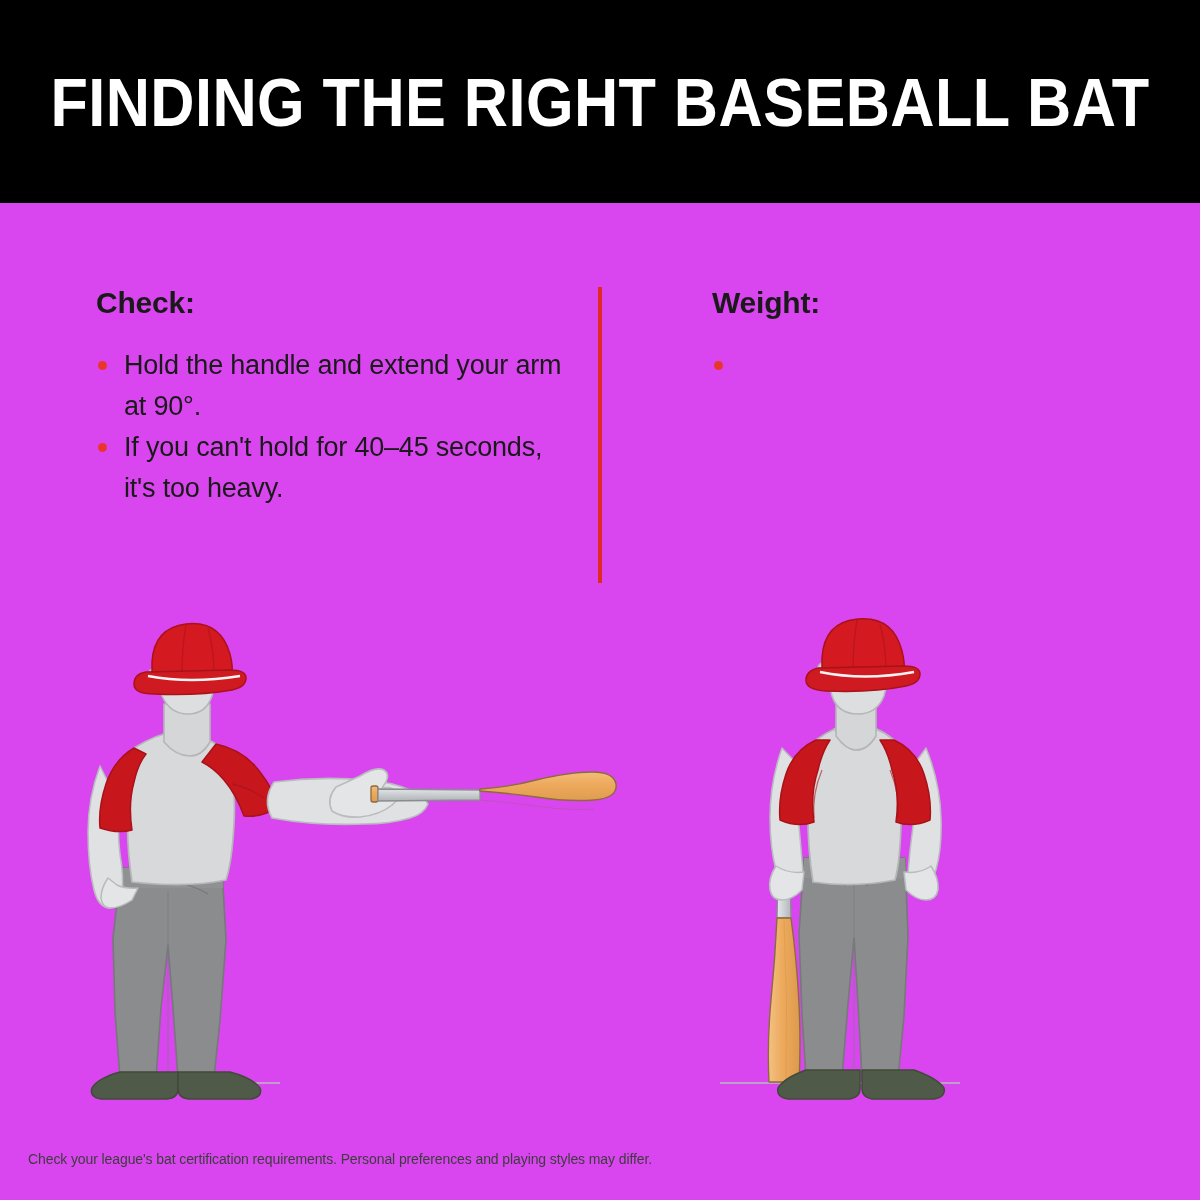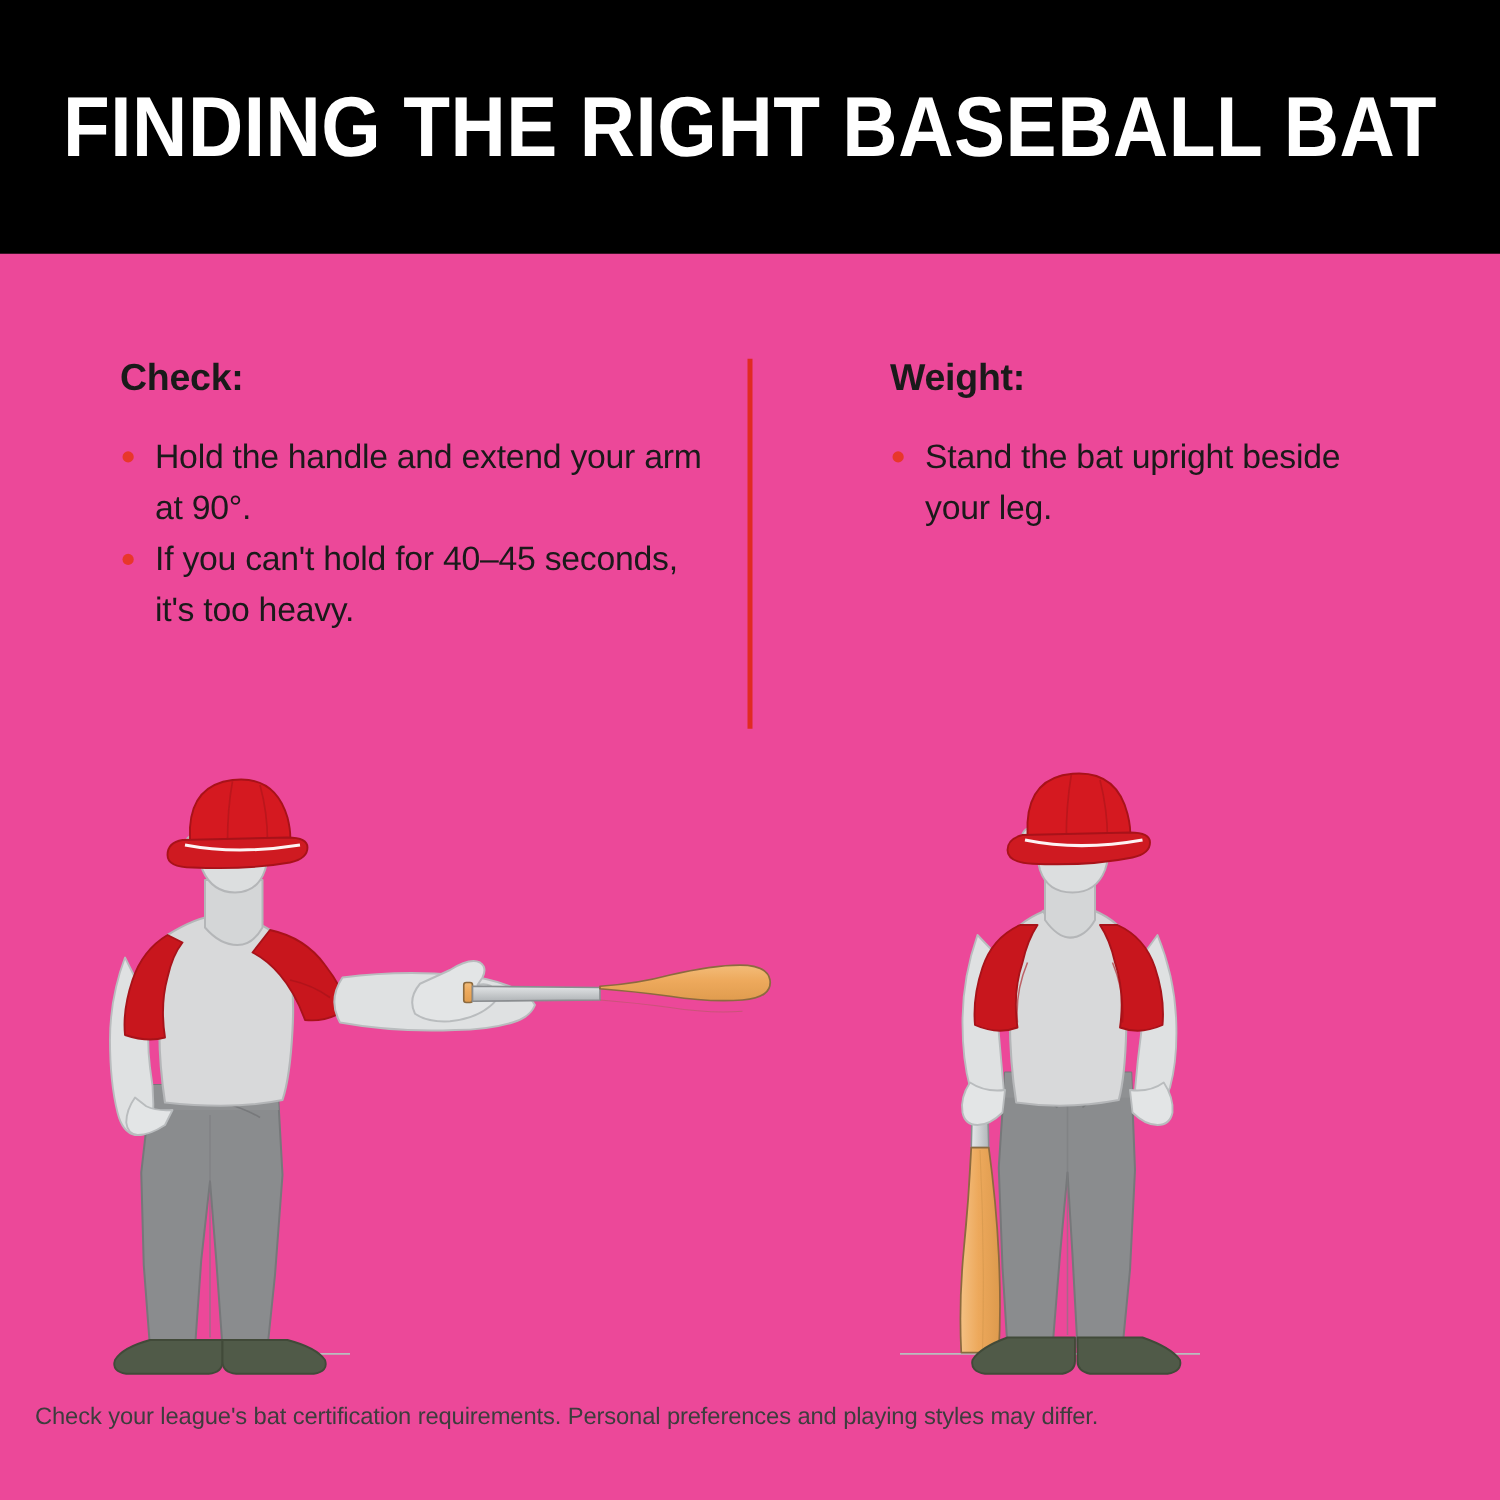--- a/index.html
+++ b/index.html
@@ -10,21 +10,21 @@
   body {
     width: 1200px;
     height: 1200px;
     font-family: "Liberation Sans", sans-serif;
     overflow: hidden;
   }
   #page {
     position: relative;
     width: 1200px;
     height: 1200px;
-    background: #ec4899;
+    background: #d946ef;
   }
 
   
   .header-band {
     position: absolute;
     left: 0;
     top: 0;
     width: 1200px;
     height: 203px;
     background: #000000;
@@ -106,24 +106,24 @@
   .figure {
     position: absolute;
   }
   .figure-left  { left: 60px;  top: 600px; }
   .figure-right { left: 700px; top: 600px; }
 
   
   .footer-note {
     position: absolute;
     left: 28px;
-    top: 1122px;
+    top: 1150px;
     width: 1140px;
     font-family: "Liberation Sans", sans-serif;
-    font-size: 19px;
+    font-size: 14px;
     color: #3d3d3d;
     line-height: 1.3;
     letter-spacing: -0.1px;
   }
 </style>
 </head>
 <body>
 
 <div id="page">
 
@@ -144,21 +144,20 @@
     </ul>
   </div>
 
   <div class="divider"></div>
 
   <div class="col col-right">
     <div class="col-heading">Weight:</div>
     <ul class="bullet-list">
       <li class="bullet-item">
         <span class="bullet-dot"></span>
-        <span>Stand the bat upright beside your leg.</span>
       </li>
     </ul>
   </div>
 
   <div class="figure figure-left">
     <svg width="560" height="520" viewBox="0 0 560 520" xmlns="http://www.w3.org/2000/svg">
       <defs>
         <linearGradient id="woodL" x1="0" y1="0" x2="0" y2="1">
           <stop offset="0%" stop-color="#f3bc79"></stop>
           <stop offset="45%" stop-color="#eda95c"></stop>

